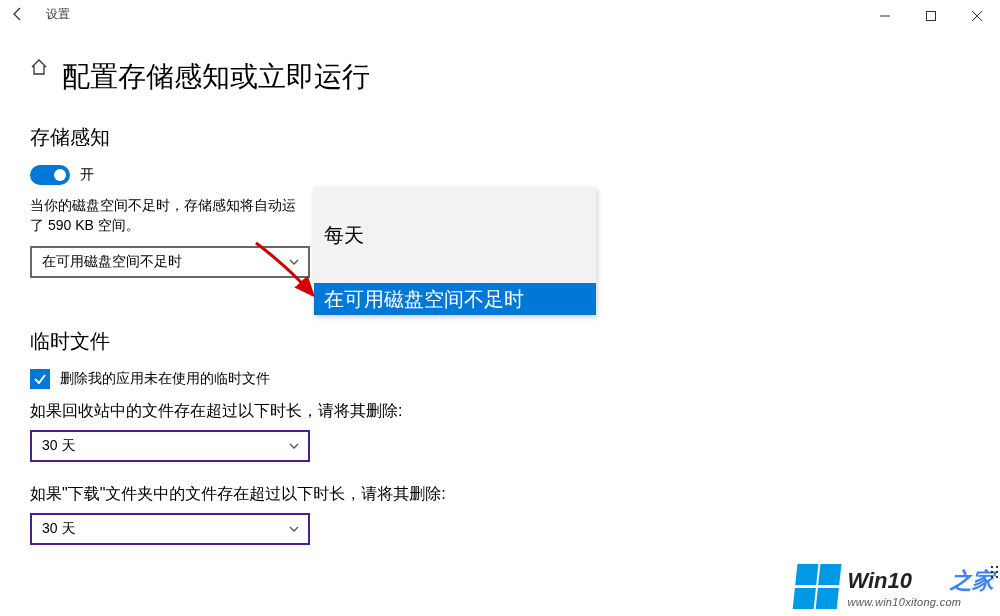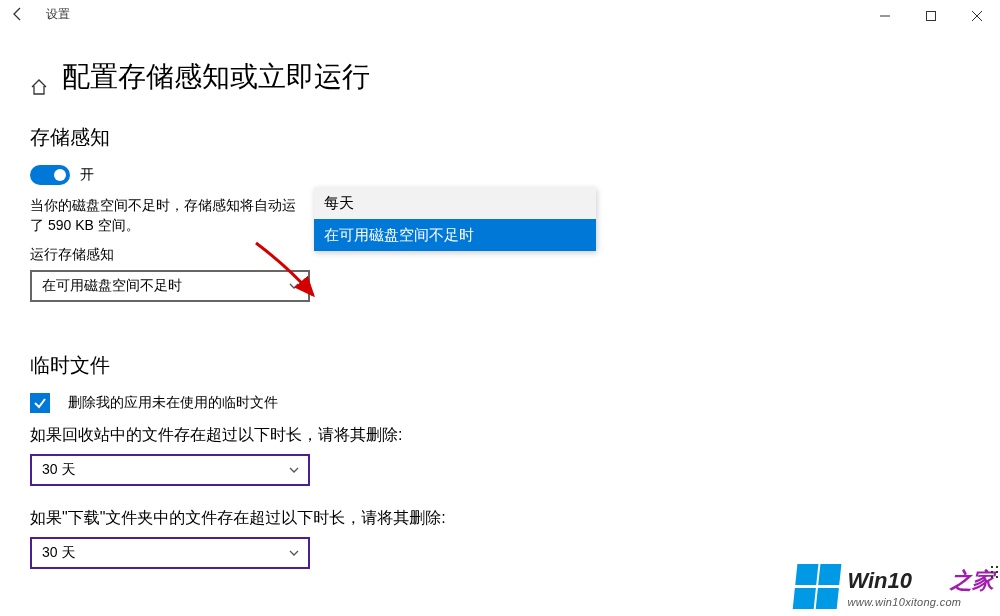--- a/index.html
+++ b/index.html
@@ -27,21 +27,21 @@
   .win-controls .ctl {
     width: 46px; height: 32px;
     display: flex; align-items: center; justify-content: center;
     color: #333;
   }
   .page {
     padding: 26px 30px 0 30px;
   }
   .page-header {
     display: flex;
-    align-items: flex-end;
+    align-items: flex-start;
     gap: 14px;
     margin-bottom: 28px;
   }
   .home-btn svg { display: block; }
   .page-title {
     font-size: 28px;
     font-weight: 400;
   }
   .section-title {
     font-size: 20px;
@@ -97,31 +97,32 @@
     width: 282px;
     background: #f2f2f2;
     box-shadow: 1px 2px 6px rgba(0,0,0,0.2);
     z-index: 10;
   }
   .dropdown .item {
     height: 32px;
     display: flex;
     align-items: center;
     padding: 0 10px;
-    font-size: 15px;
+    font-size: 20px;
     color: #000;
+    margin-top: 32px;
   }
   .dropdown .item.selected {
     background: #0078d7;
     color: #fff;
   }
   .checkbox-row {
     display: flex;
     align-items: center;
-    gap: 18px;
+    gap: 10px;
     margin-bottom: 12px;
   }
   .checkbox {
     width: 20px; height: 20px;
     background: #0078d7;
     display: flex;
     align-items: center;
     justify-content: center;
   }
   .checkbox svg { display:block; }
@@ -143,21 +144,21 @@
     right: 6px;
     bottom: 6px;
     display: flex;
     align-items: center;
     gap: 6px;
   }
   .watermark .win-logo { display:flex; flex-wrap:wrap; width:46px; height:46px; gap:2px; transform: skewX(-6deg);}
   .watermark .win-logo .sq { width:21px; height:21px; background:#0099e5; }
   .wm-text { display:flex; flex-direction:column; font-style: italic; }
   .wm-text .top { font-size: 22px; font-weight: bold; color:#222;}
-  .wm-text .top .accent { color:#a21caf;margin-left:38px; }
+  .wm-text .top .accent { color:#3b82f6;margin-left:38px; }
   .wm-text .bottom { font-size: 11px; color:#555; letter-spacing:0.3px;}
   .dots-deco {
     position: absolute;
     right: 2px;
     bottom: 38px;
     display:grid;
     grid-template-columns: repeat(2, 2px);
     grid-auto-rows: 2px;
     gap: 3px;
   }
@@ -209,21 +210,20 @@
     <h2 class="section-title">存储感知</h2>
 
     <div class="toggle-row">
       <div class="toggle"></div>
       <span>开</span>
     </div>
 
     <div class="desc-text" style="white-space:pre-line">当你的磁盘空间不足时，存储感知将自动运
 了 590 KB 空间。</div>
 
-    <div class="field-label">运行存储感知</div>
 
     <div class="select-box open-style">
       <span>在可用磁盘空间不足时</span>
       <span class="chevron">
         <svg width="12" height="12" viewBox="0 0 12 12">
             <path d="M2 4 L6 8 L10 4" stroke="#555" stroke-width="1.3" fill="none"></path>
           </svg>
       </span>
     </div>
   </div>

